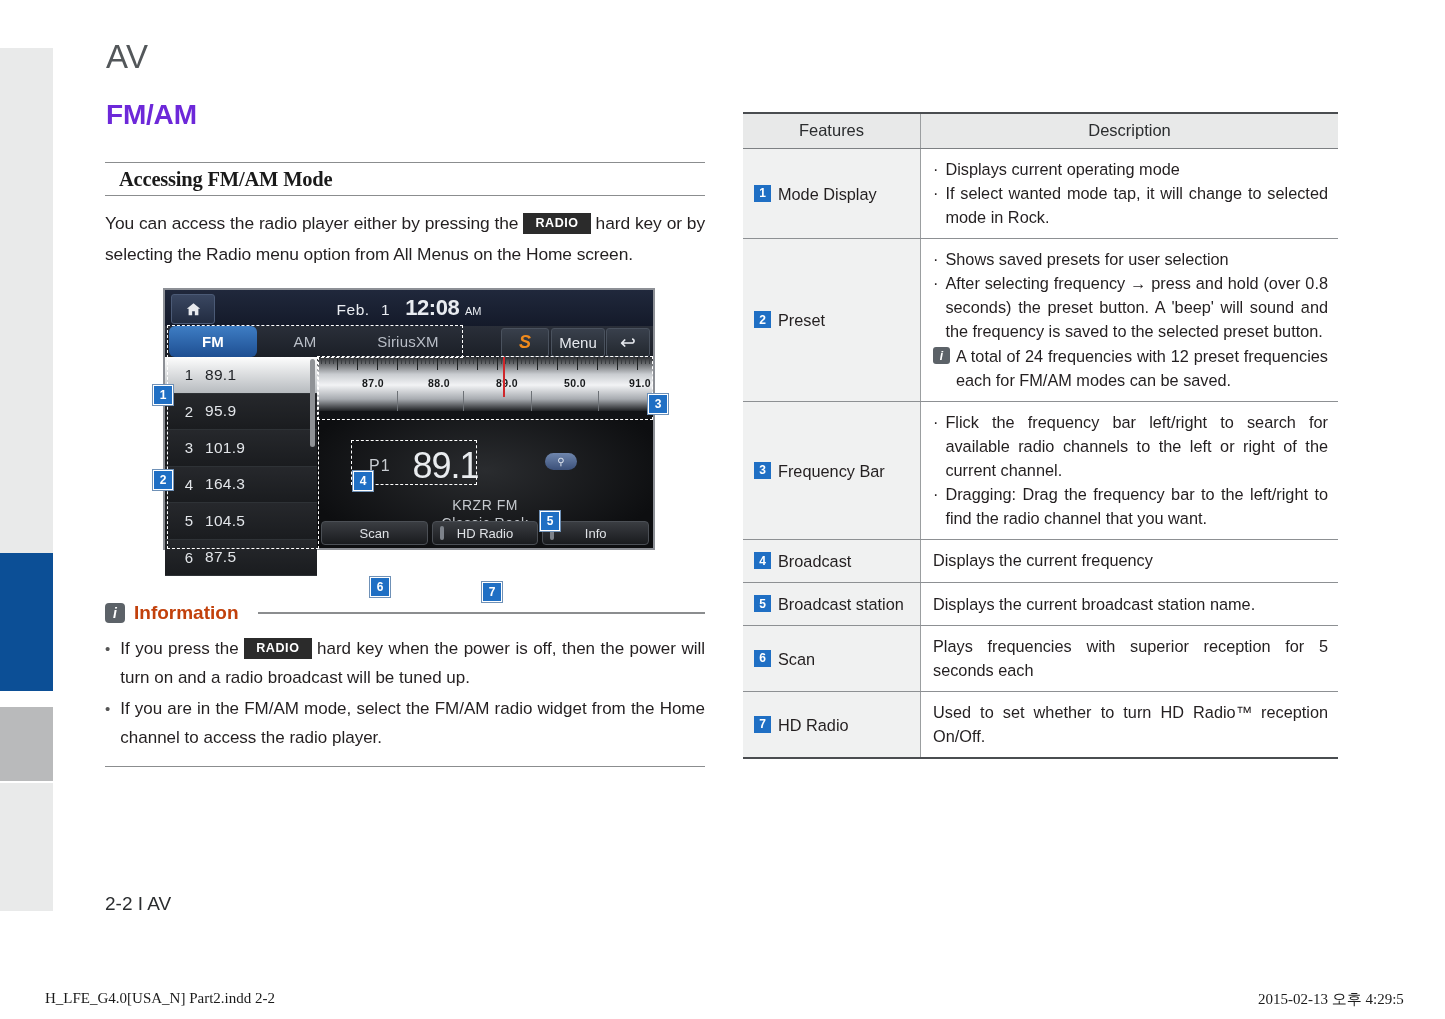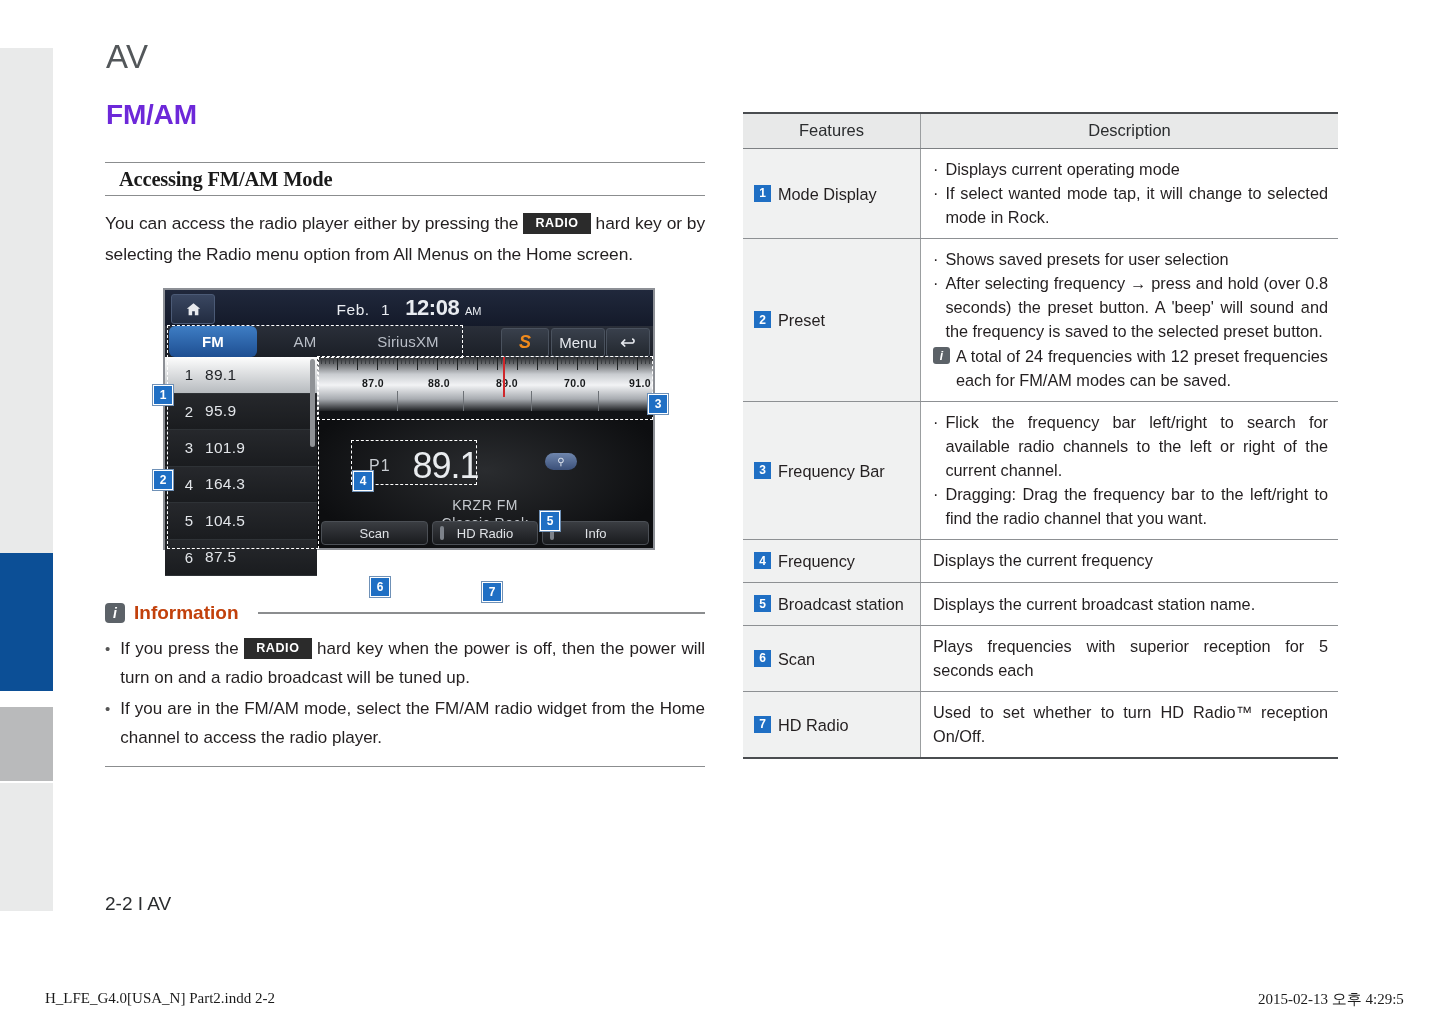--- a/index.html
+++ b/index.html
@@ -493,21 +493,21 @@
           <i style="left: 312px;"></i>
           <i style="left: 316px;"></i>
           <i class="major" style="left: 320px;"></i>
           <i style="left: 324px;"></i>
           <i style="left: 328px;"></i>
           <i style="left: 332px;"></i>
         </div>
       <div class="freq-label" style="left:46px">87.0</div>
       <div class="freq-label" style="left:112px">88.0</div>
       <div class="freq-label" style="left:180px">89.0</div>
-      <div class="freq-label" style="left:248px">70.0</div>
+      <div class="freq-label" style="left:248px">50.0</div>
       <div class="freq-label" style="left:313px">91.0</div>
       <div class="freq-vline" style="left:80px"></div>
       <div class="freq-vline" style="left:146px"></div>
       <div class="freq-vline" style="left:214px"></div>
       <div class="freq-vline" style="left:281px"></div>
       <div id="freq-needle" style="left:186px"></div>
     </div>
     <div id="freq-bar-bottom"></div>
 
     <div id="now-playing">
@@ -640,21 +640,21 @@
             <span class="dot">·</span>
             <span class="txt">Dragging: Drag the frequency bar to the left/right to find the radio channel that you want.</span>
           </div>
       </td>
     </tr>
 
     <tr>
       <td class="cell-feature">
         <div class="feat-wrap">
           <span class="num-badge">4</span>
-          <span>Frequency</span>
+          <span>Broadcast</span>
         </div>
       </td>
       <td class="cell-desc">
         <div class="desc-plain">Displays the current frequency</div>
       </td>
     </tr>
 
     <tr>
       <td class="cell-feature">
         <div class="feat-wrap">

